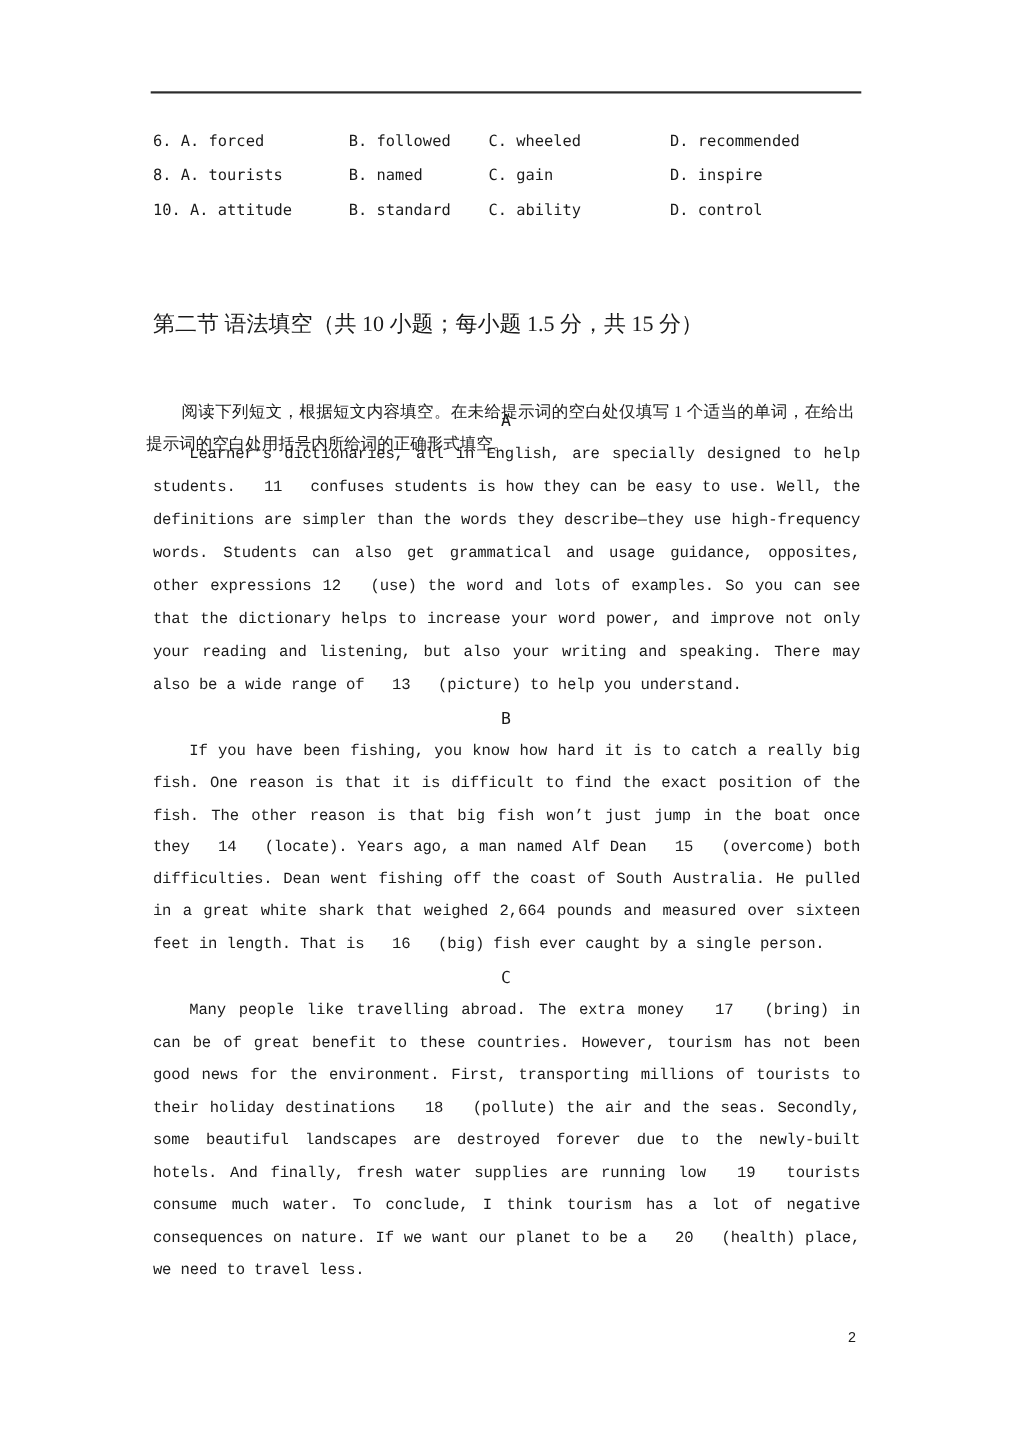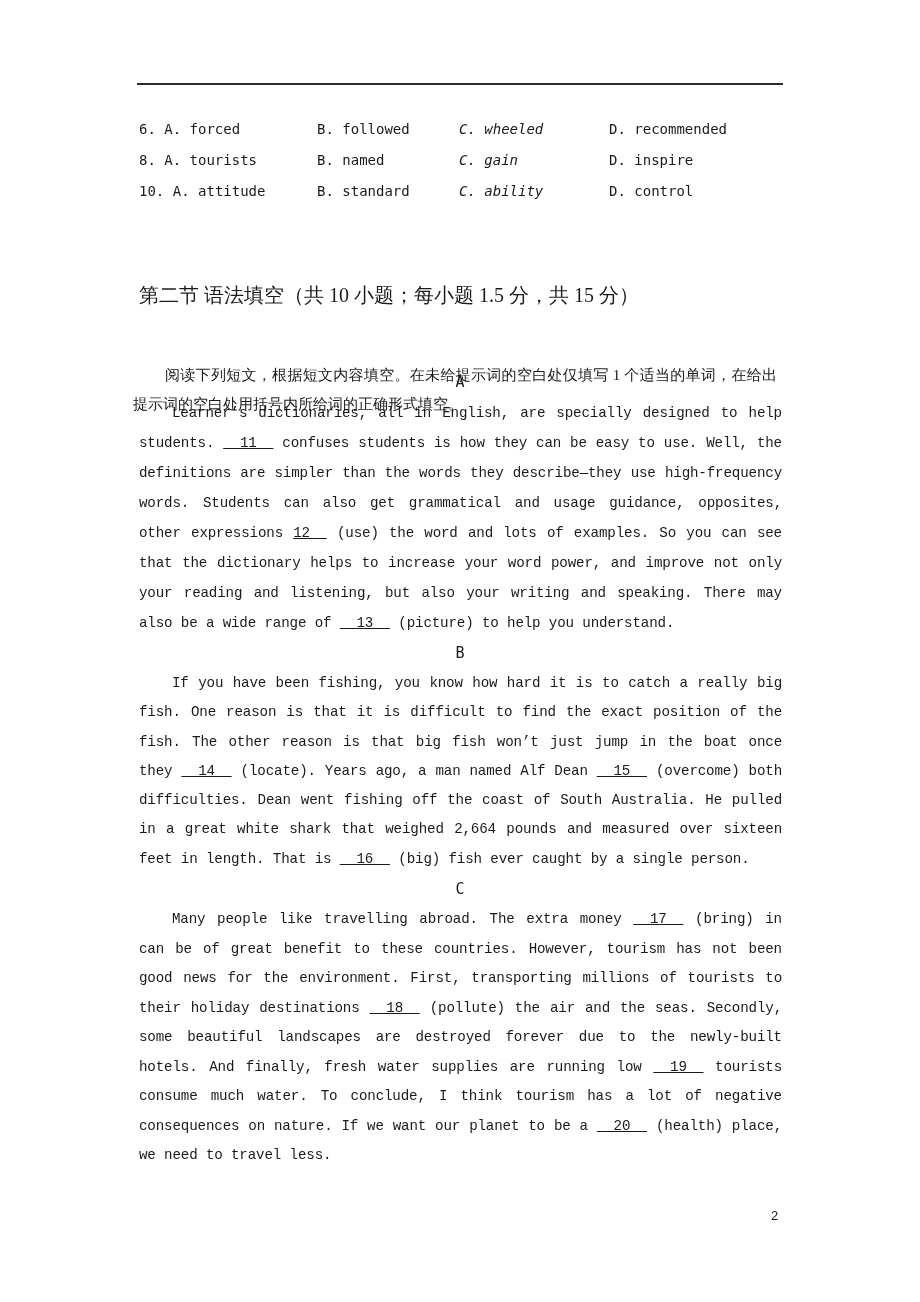--- a/index.html
+++ b/index.html
@@ -2,27 +2,27 @@
 <html><head>
   <meta charset="utf-8">
   <style>
     html, body { margin:0; padding:0; background:#ffffff; }
     body { width:920px; height:1302px; position:relative; overflow:hidden;
            font-family:"Liberation Serif","DejaVu Serif",serif; color:#1a1a1a; }
     .rule { position:absolute; left:137px; top:83px; width:646px; height:0; border-top:2px solid #2b2b2b; }
     .opts { position:absolute; left:139px; top:118px; width:650px; }
     .opt-row { position:relative; height:31px; font-family:"DejaVu Sans Mono","Liberation Mono",monospace; font-size:14px; line-height:22px; }
     .opt-row span { position:absolute; top:0; white-space:pre; }
-    .c-a { left:0; } .c-b { left:178px; } .c-c { left:320px;font-style:italic; } .c-d { left:470px; }
+    .c-a { left:0; } .c-b { left:178px; } .c-c { left:305px; } .c-d { left:470px; }
     .sec-title { position:absolute; left:139px; top:284px; font-size:20px; line-height:22px; }
     .instr { position:absolute; left:133px; top:313px; width:644px; font-size:15px; line-height:29px; text-indent:32px; text-align:justify;margin-top:48px; }
     .letter { position:absolute; left:0; width:920px; text-align:center; font-size:15px; font-family:"DejaVu Sans Mono",monospace; }
     .para { position:absolute; left:139px; width:643px; font-family:"Liberation Mono","DejaVu Sans Mono",monospace; font-size:14.2px; line-height:30px; text-align:justify; text-align-last:left; letter-spacing:-0.15px; }
     .para .ind { display:inline-block; width:33px; }
-    .blank { display:inline-block; text-decoration:underline; white-space:pre; }
+    .blank { display:inline-block; white-space:pre; }
     .pageno { position:absolute; left:771px; top:1208px; font-size:13px; font-family:"Liberation Sans",sans-serif; }
   </style>
 </head>
 <body>
 
 <div class="rule"></div>
 
 <div class="opts">
   <div class="opt-row">
     <span class="c-a"><span style="position:static">6.</span> <span style="position:static">A. forced</span></span>

